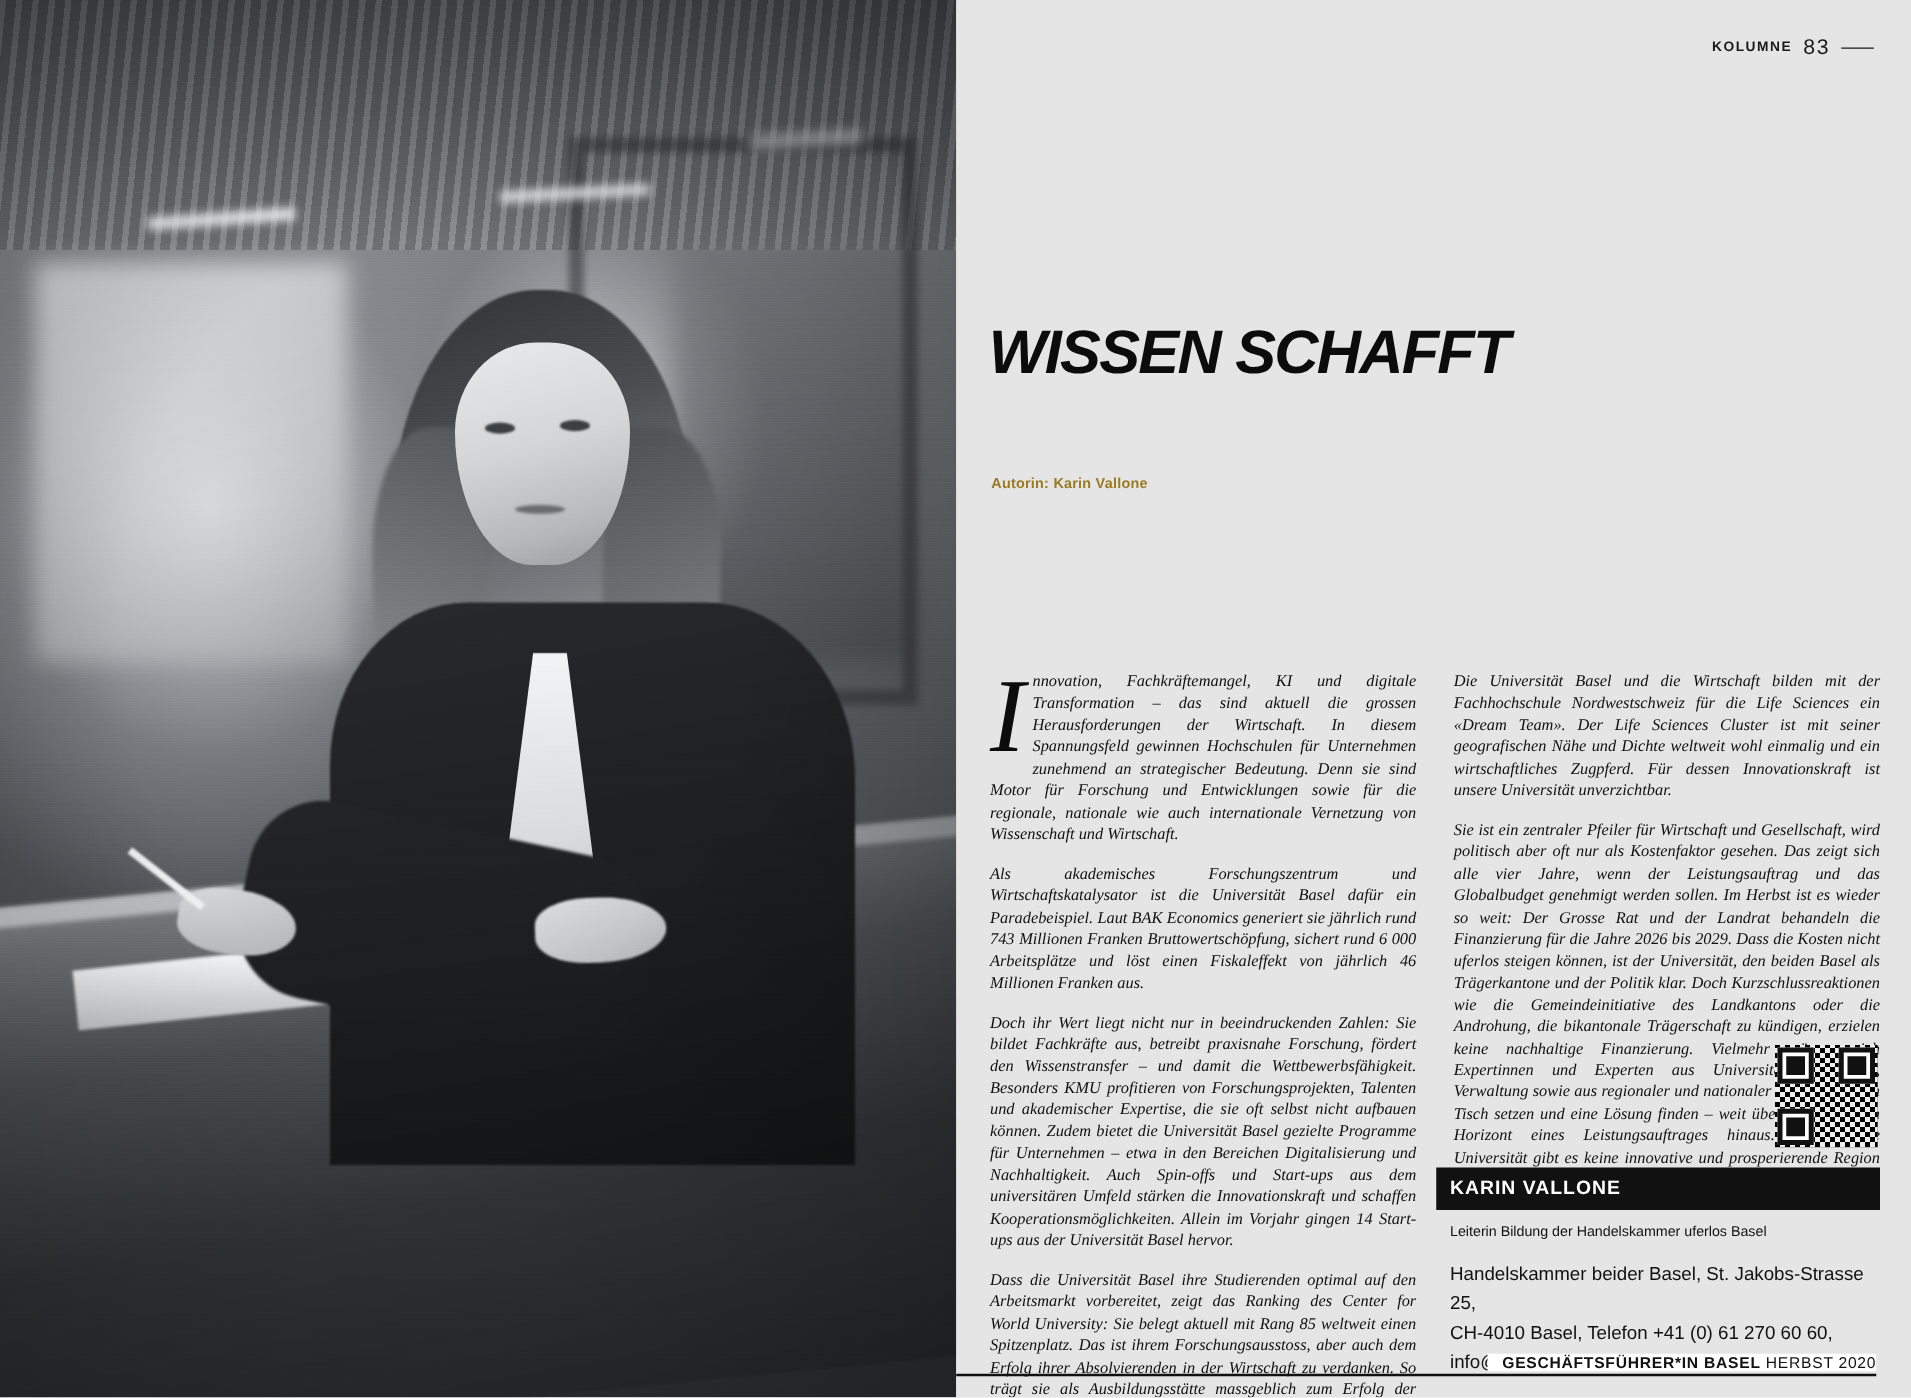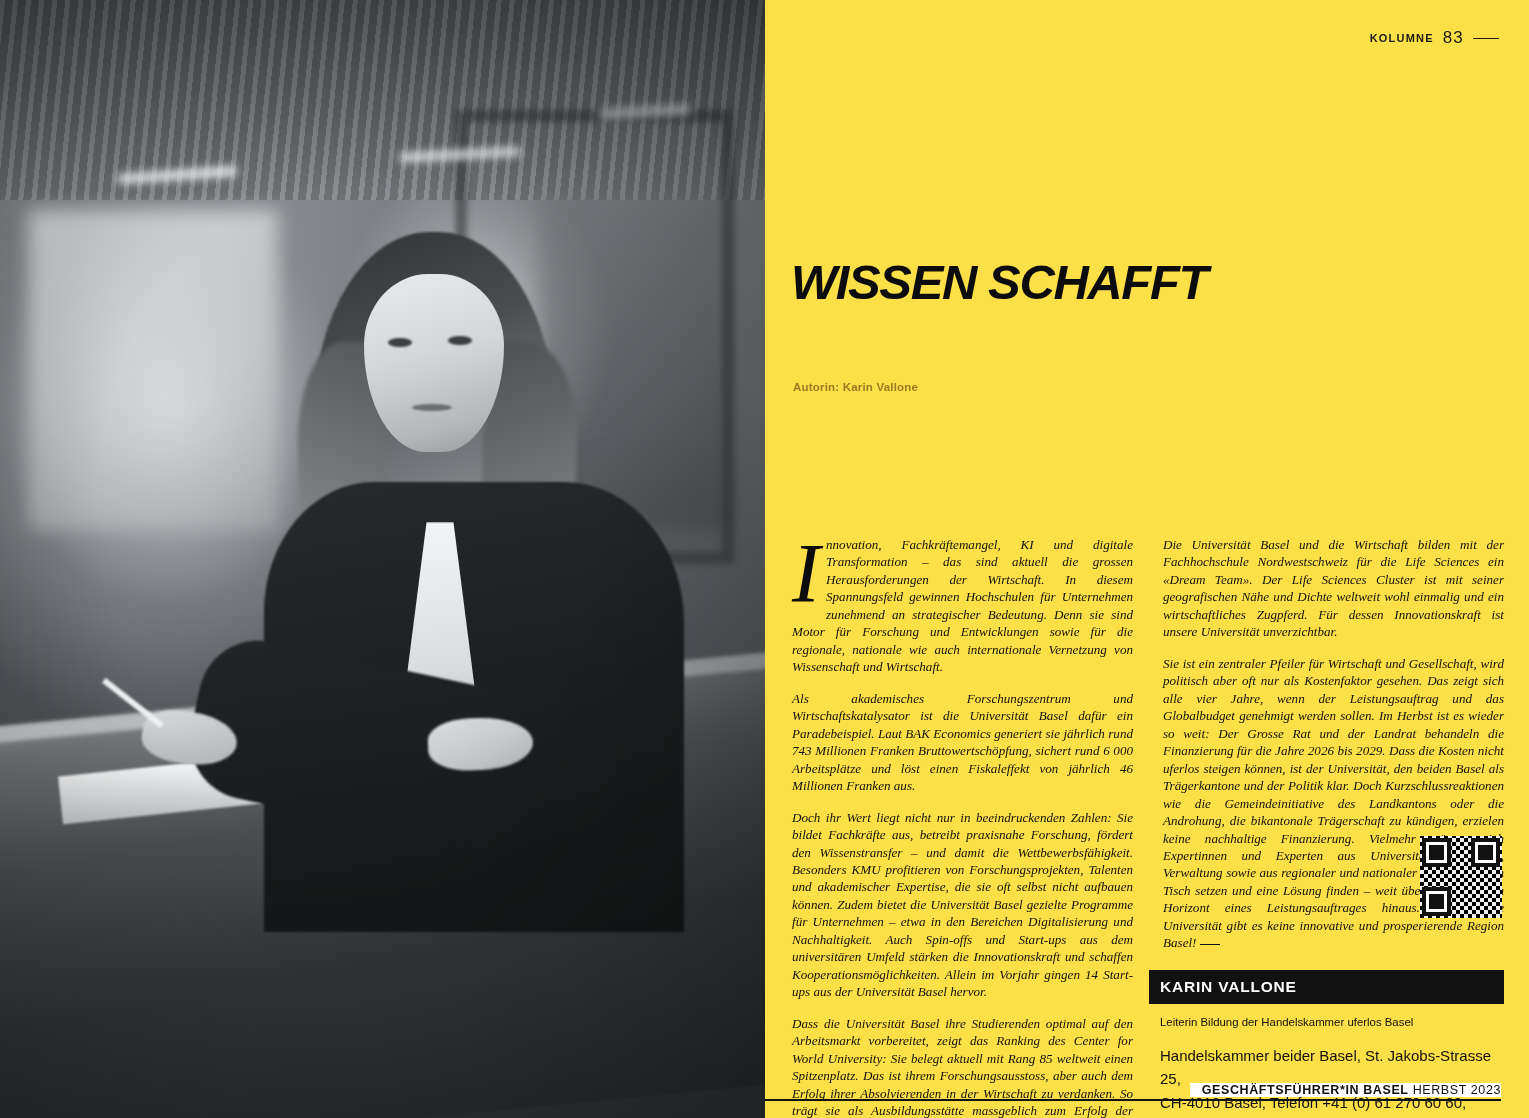--- a/index.html
+++ b/index.html
@@ -214,21 +214,21 @@
     mix-blend-mode: overlay;
   }
 
   
   .right {
     position: absolute;
     left: 765px;
     top: 0;
     width: 764px;
     height: 1118px;
-    background: #fde047;
+    background: #e5e5e5;
   }
   .header {
     position: absolute;
     right: 30px;
     top: 28px;
     display: flex;
     align-items: center;
     gap: 9px;
     font-size: 11px;
     letter-spacing: 1.2px;
@@ -340,21 +340,20 @@
     top: 934px;
     width: 355px;
   }
   .authorbox .bar {
     background: #111111;
     color: #ffffff;
     font-weight: 800;
     font-size: 15.5px;
     letter-spacing: 0.8px;
     padding: 8px 10px 8px 11px;
-    margin-top: 36px;
   }
   .authorbox .role {
     font-family: "Liberation Sans", sans-serif;
     font-size: 11.4px;
     color: #111;
     padding: 12px 0 0 11px;
   }
   .authorbox .addr {
     font-family: "Liberation Sans", sans-serif;
     font-size: 15px;
@@ -494,18 +493,18 @@
         <div>Handelskammer beider Basel, St. Jakobs-Strasse 25,</div>
         <div>CH-4010 Basel, Telefon +41 (0) 61 270 60 60,</div>
         <div>info@hkbb.ch, www.hkbb.ch</div>
       </div>
     </div>
 
     <div class="footer">
       <div class="line"></div>
       <div class="label">
         <b>GESCHÄFTSFÜHRER*IN BASEL</b>
-        <span>HERBST 2023</span>
+        <span>HERBST 2020</span>
       </div>
     </div>
 
   </div>
 </div>
 
 </body></html>

